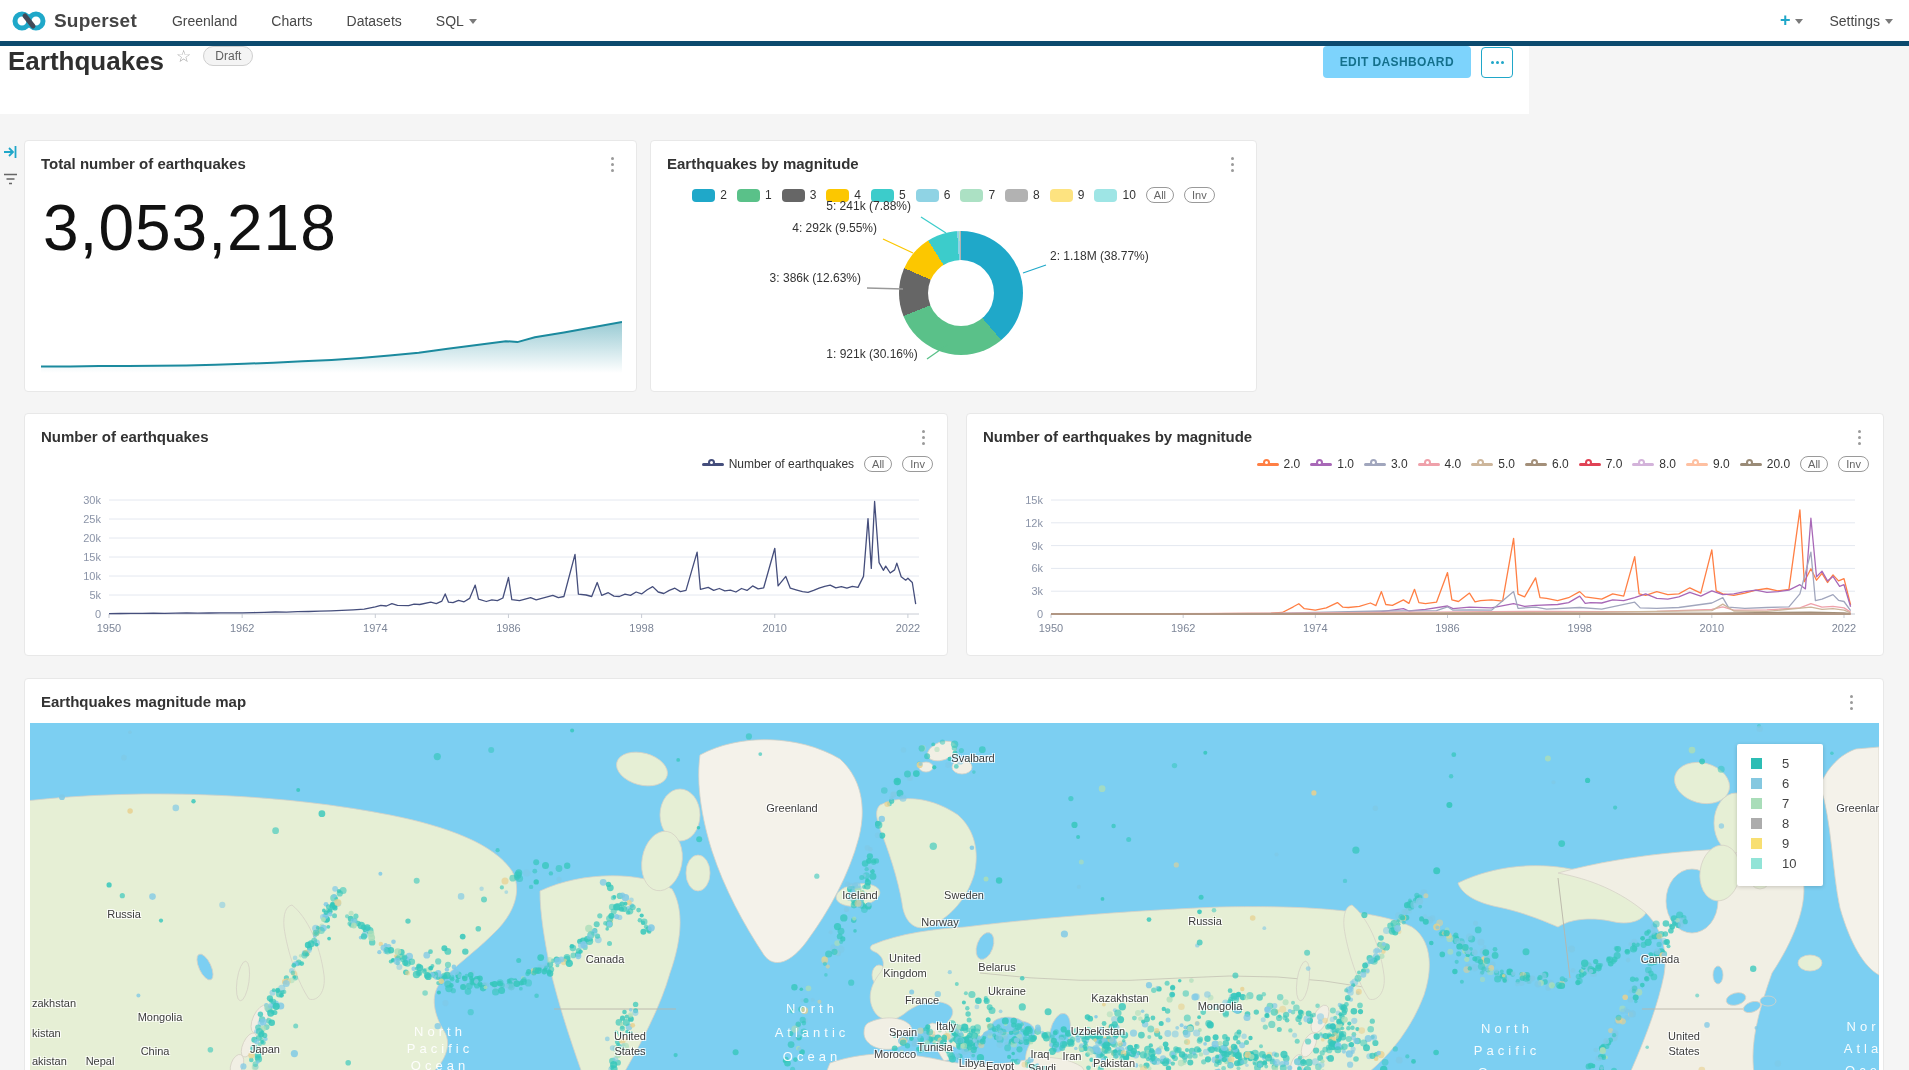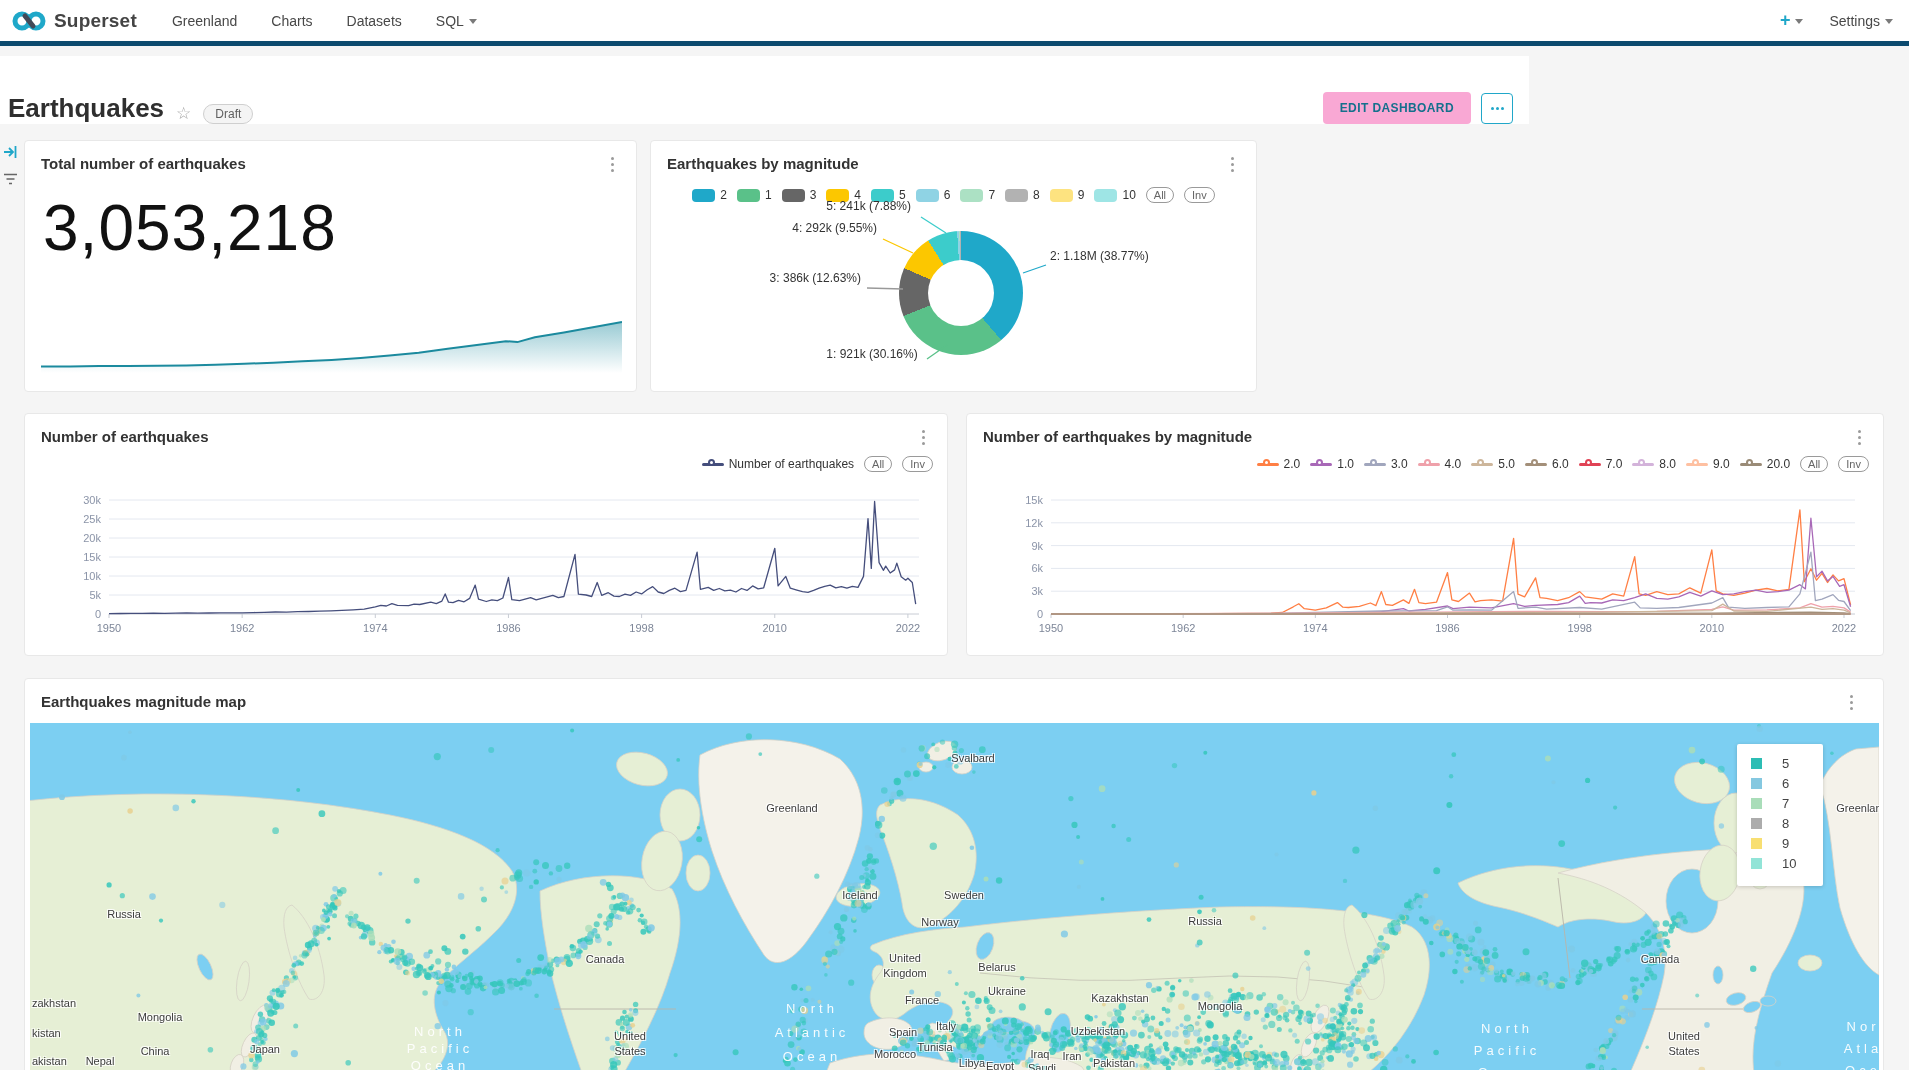--- a/index.html
+++ b/index.html
@@ -11,28 +11,28 @@
   .brand { display:flex; align-items:center; gap:8px; margin-left:12px; }
   .brand-name { font-size:19px; font-weight:bold; color:#444; letter-spacing:.2px; }
   .nav-items { display:flex; align-items:center; margin-left:18px; }
   .nav-item { font-size:14px; color:#484848; padding:0 17px; cursor:pointer; }
   .caret { display:inline-block; width:0; height:0; border-left:4px solid transparent;
     border-right:4px solid transparent; border-top:5px solid #7a7a7a; margin-left:5px; vertical-align:middle; }
   .nav-right { margin-left:auto; display:flex; align-items:center; gap:26px; margin-right:16px; }
   .plus-btn { color:#20a7c9; font-size:18px; font-weight:bold; cursor:pointer; }
   .settings { font-size:14px; color:#484848; cursor:pointer; }
   
-  .titlebar { position:absolute; left:0; top:56px; width:1529px; height:68px; background:#fff;
-    display:flex; align-items:flex-end; z-index:20; }
+  .titlebar { position:absolute; left:0; top:46px; width:1529px; height:68px; background:#fff;
+    display:flex; align-items:flex-start; z-index:20; }
   .page-title { font-size:26px; font-weight:bold; color:#2f2f2f; margin-left:8px; }
   .fave-star { color:#a8a8a8; font-size:17px; margin-left:12px; cursor:pointer; }
   .draft-badge { margin-left:12px; font-size:12px; color:#5f5f5f; background:#f4f4f4;
     border:1px solid #cfcfcf; border-radius:11px; padding:2px 11px; }
   .titlebar-right { margin-left:auto; margin-right:16px; display:flex; align-items:center; gap:10px; }
-  .edit-btn { background:#f9a8d4; color:#14708c; font-size:12px; font-weight:bold;
+  .edit-btn { background:#7dd3fc; color:#14708c; font-size:12px; font-weight:bold;
     letter-spacing:.4px; border:none; border-radius:4px; padding:9px 17px; cursor:pointer; }
   .more-btn { width:32px; height:31px; border:1px solid #20a7c9; border-radius:4px; background:#fff;
     color:#20a7c9; cursor:pointer; display:flex; align-items:center; justify-content:center; gap:2px; }
   .more-btn i { width:3px; height:3px; background:#20a7c9; border-radius:50%; display:block; }
   
   .rail { position:absolute; left:3px; top:145px; width:18px; display:flex; flex-direction:column; gap:14px; z-index:5;}
   .rail svg { cursor:pointer; }
   
   .card { position:absolute; background:#fff; border:1px solid #e8e8e8; border-radius:4px; }
   .card-title { font-size:15px; font-weight:bold; color:#333; position:absolute; left:16px; top:14px; }

